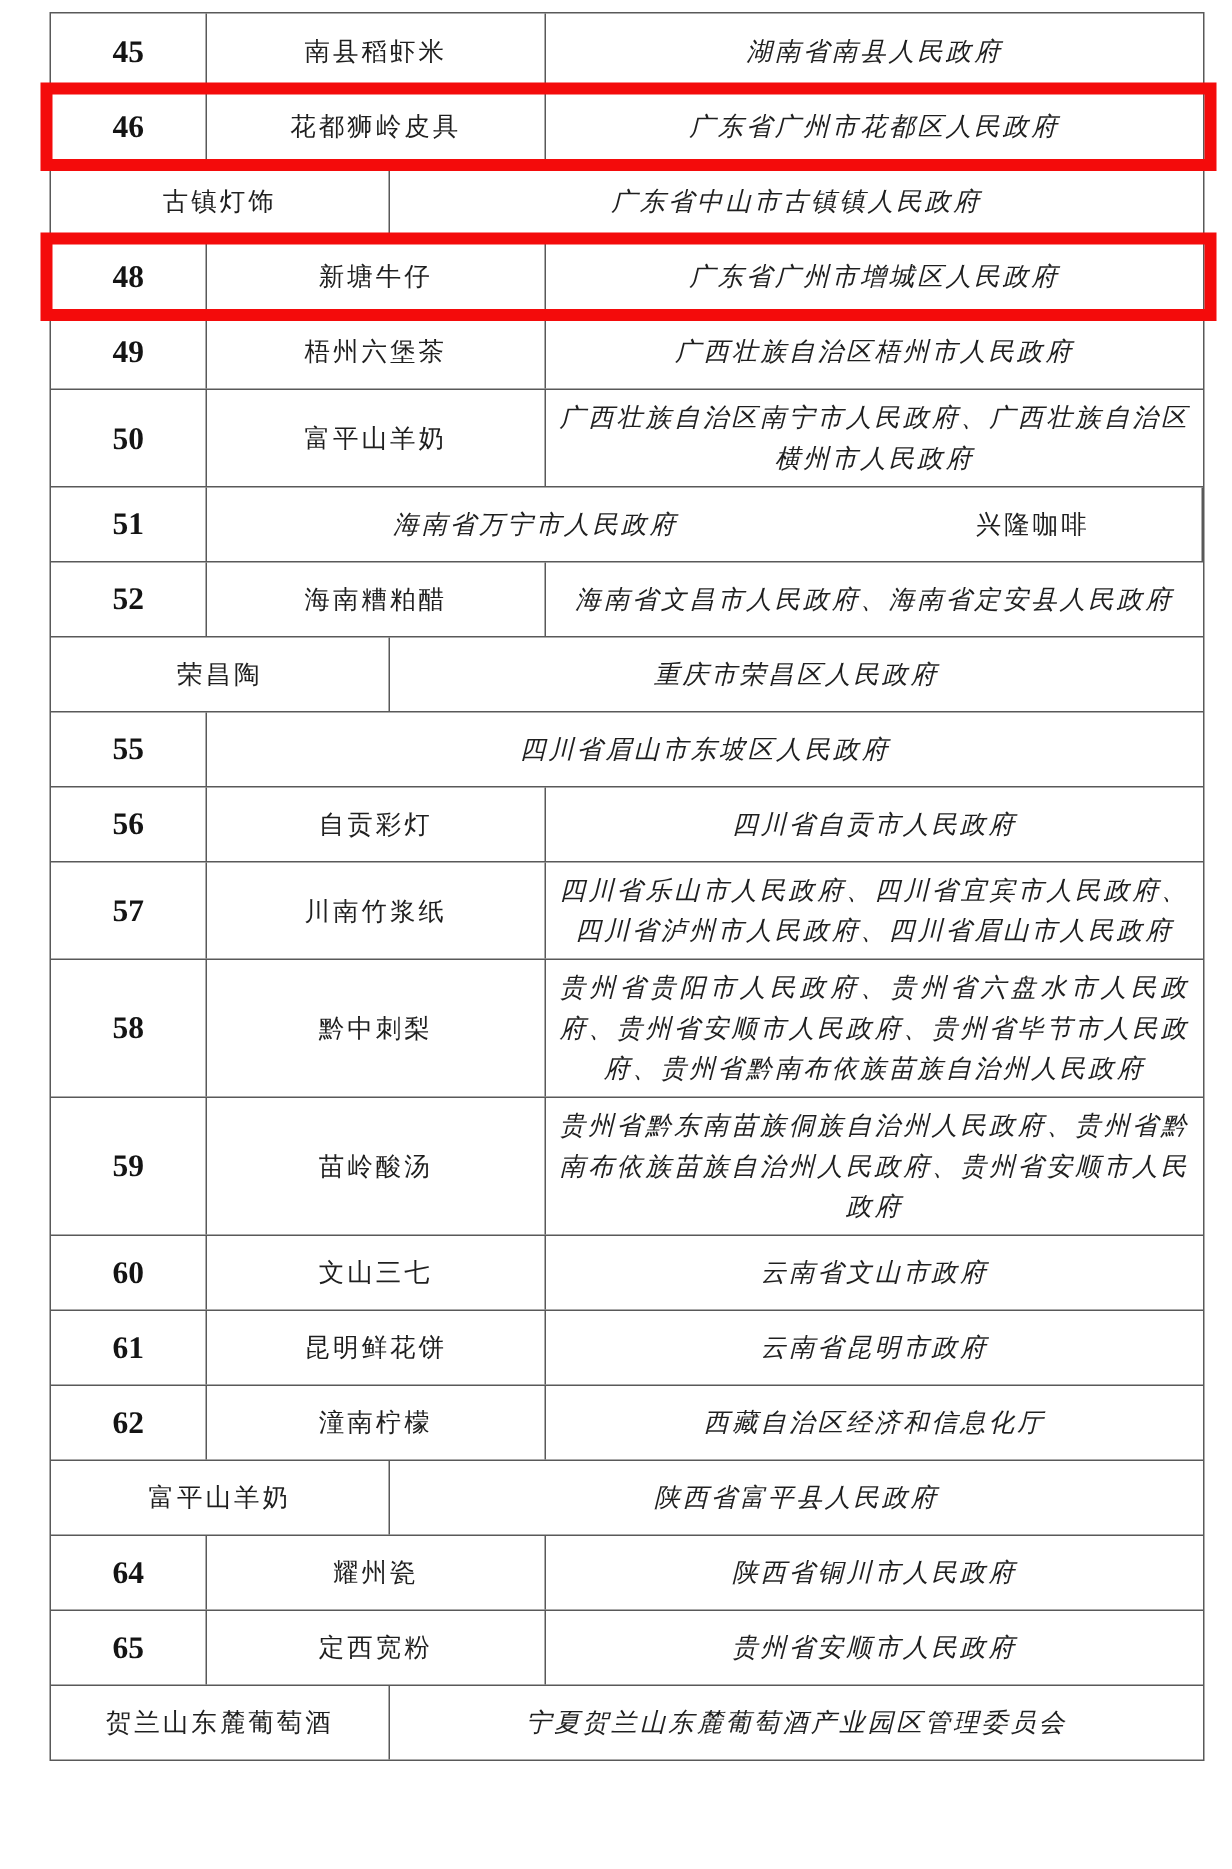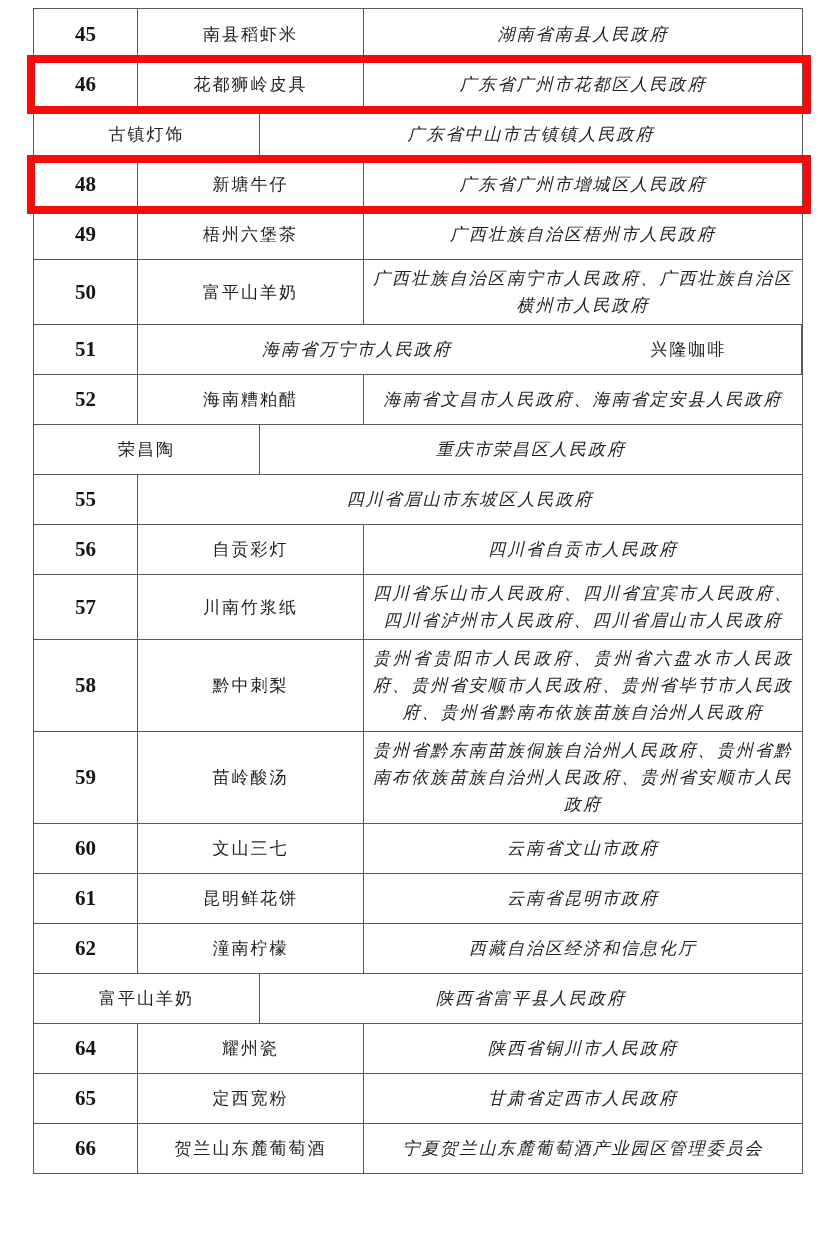--- a/index.html
+++ b/index.html
@@ -251,27 +251,26 @@
     <div class="cell col-sponsor">
       <span class="sponsor-text">陕西省铜川市人民政府</span>
     </div>
 
   </div>
 
   <div class="row">
     <div class="cell col-no">65</div>
     <div class="cell col-product">定西宽粉</div>
     <div class="cell col-sponsor">
-      <span class="sponsor-text">甘肃省定西市人民政府</span>
-    </div>
-
-  </div>
-
-  <div class="row">
-    <div class="cell col-no">66</div>
+      <span class="sponsor-text">贵州省安顺市人民政府</span>
+    </div>
+
+  </div>
+
+  <div class="row">
     <div class="cell col-product">贺兰山东麓葡萄酒</div>
     <div class="cell col-sponsor">
       <span class="sponsor-text">宁夏贺兰山东麓葡萄酒产业园区管理委员会</span>
     </div>
 
   </div>
 </div>
 </div>
 
 </body></html>

